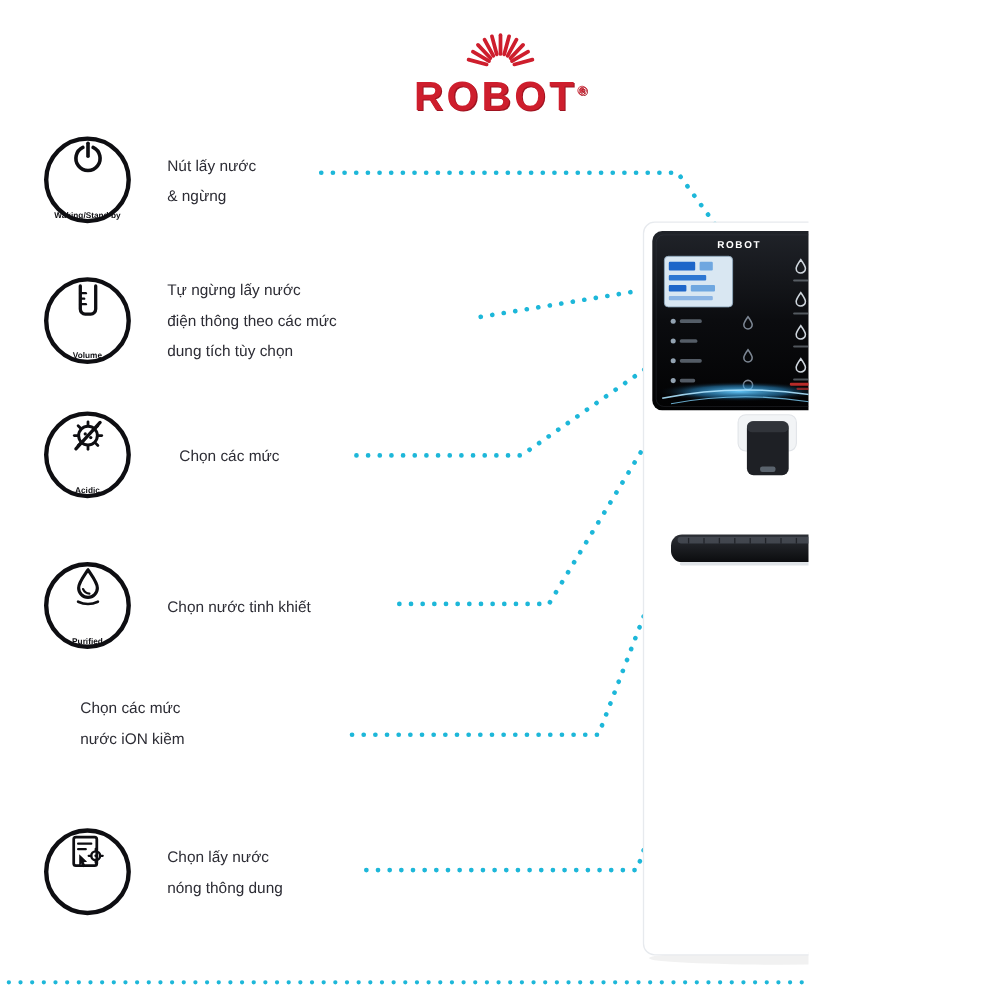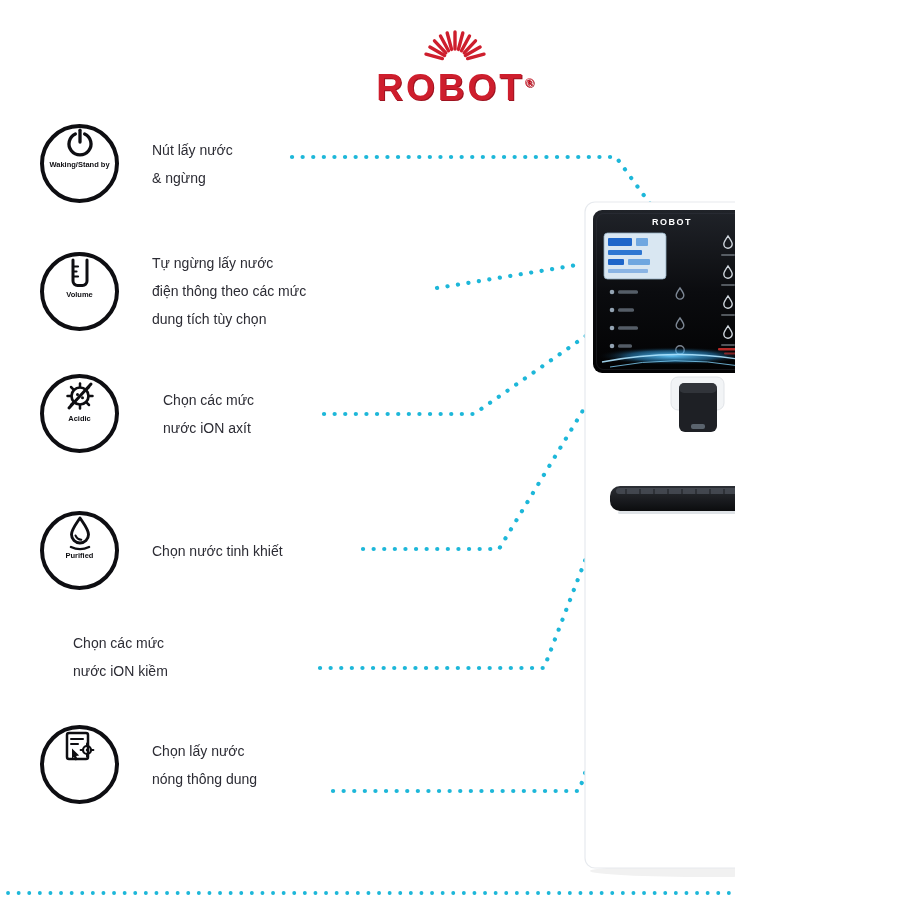--- a/index.html
+++ b/index.html
@@ -14,21 +14,21 @@
   
   .logo{position:absolute;left:357px;top:26px;width:196px;display:flex;flex-direction:column;align-items:center;}
   .logo-rays{display:block;}
   .logo-text{font-size:37px;font-weight:800;color:#ce1e2d;letter-spacing:3px;line-height:1;margin-top:1px;
              text-shadow:1px 1px 0 #9e1320;}
   .logo-text sup{font-size:12px;letter-spacing:0;}
 
   
   .feature{position:absolute;left:40px;display:flex;align-items:center;}
   .ficon{width:79px;height:79px;box-sizing:border-box;border:4.5px solid #0e0e12;border-radius:50%;
-         background:#fff;display:flex;flex-direction:column;align-items:center;justify-content:flex-start;flex:0 0 auto;}
+         background:#fff;display:flex;flex-direction:column;align-items:center;justify-content:space-between;flex:0 0 auto;}
   .ficon svg{display:block;}
   .ficon .lbl{font-size:7.5px;font-weight:700;color:#0e0e12;margin-top:1px;white-space:nowrap;line-height:1;}
   .ftext{margin-left:33px;font-size:14px;line-height:28px;font-weight:500;color:#2c2c34;}
   .ftext.indent{margin-left:44px;}
 
   .machine{position:absolute;left:560px;top:180px;width:300px;height:700px;}
 </style>
 </head>
 <body>
 
@@ -111,21 +111,20 @@
           <line x1="29" y1="27" x2="26.4" y2="24.4"></line>
         </g>
         <circle cx="17.5" cy="16.5" r="1.5" fill="#0e0e12"></circle>
         <circle cx="22.5" cy="19.8" r="1.5" fill="#0e0e12"></circle>
         <line x1="9" y1="30" x2="31" y2="6" stroke="#0e0e12" stroke-width="3" stroke-linecap="round"></line>
       </svg>
       <div class="lbl">Acidic</div>
     </div>
     <div class="ftext indent">
       <div>Chọn các mức</div>
-      <div>nước iON axít</div>
     </div>
   </div>
 
   <div class="feature" style="top:511px">
     <div class="ficon">
       <svg width="40" height="36" viewBox="0 0 40 36">
         <path d="M20 3 C16 9 11.5 14.5 11.5 19.5 a8.5 8.5 0 0 0 17 0 C28.5 14.5 24 9 20 3 Z" fill="none" stroke="#0e0e12" stroke-width="2.9" stroke-linejoin="round"></path>
         <path d="M15.5 20.5 q1.8 4 5.8 4.2" fill="none" stroke="#0e0e12" stroke-width="2" stroke-linecap="round"></path>
         <path d="M11 32 q9 4.2 18 0" fill="none" stroke="#0e0e12" stroke-width="2.4" stroke-linecap="round"></path>
       </svg>
@@ -136,21 +135,21 @@
     </div>
   </div>
 
   <div class="feature" style="top:629px">
     <div class="ftext">
       <div>Chọn các mức</div>
       <div>nước iON kiềm</div>
     </div>
   </div>
 
-  <div class="feature" style="top:725px">
+  <div class="feature" style="top:753px">
     <div class="ficon">
       <svg width="40" height="36" viewBox="0 0 40 36">
         <rect x="7" y="4" width="21" height="26" rx="2" fill="none" stroke="#0e0e12" stroke-width="2.5"></rect>
         <g stroke="#0e0e12" stroke-width="2" stroke-linecap="round">
           <line x1="11" y1="10" x2="23" y2="10"></line>
           <line x1="11" y1="15" x2="18" y2="15"></line>
         </g>
         <circle cx="27" cy="21" r="4" fill="none" stroke="#0e0e12" stroke-width="2.2"></circle>
         <g stroke="#0e0e12" stroke-width="2" stroke-linecap="round">
           <line x1="27" y1="14.6" x2="27" y2="16.4"></line>

